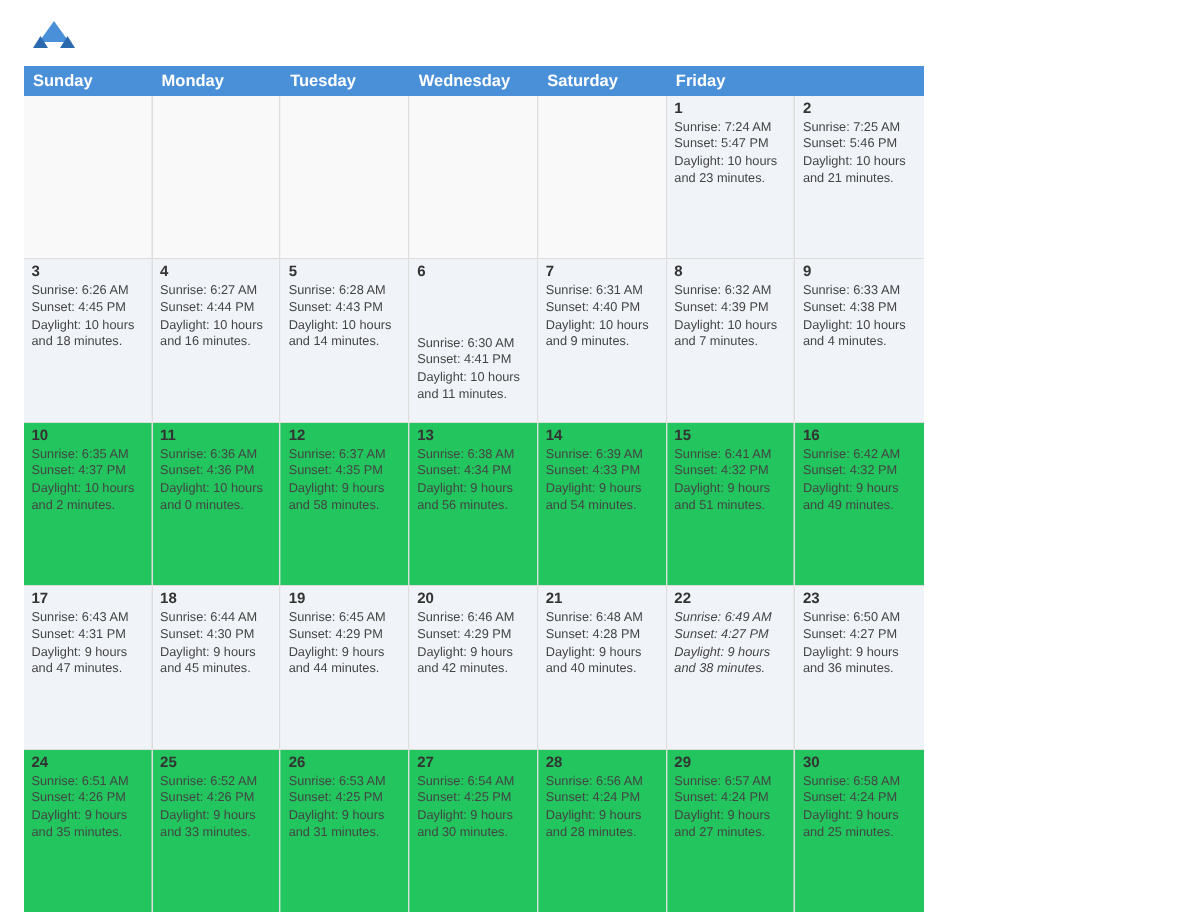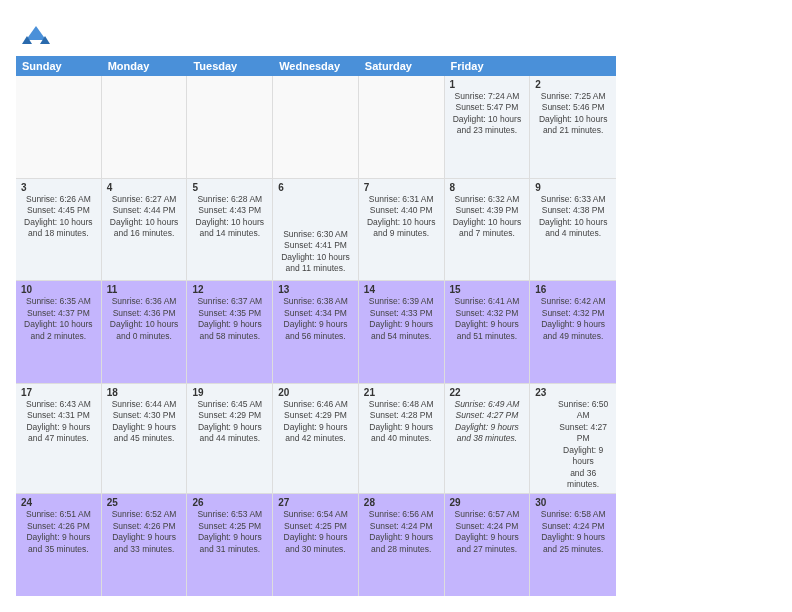--- a/index.html
+++ b/index.html
@@ -6,21 +6,21 @@
     body {
       font-family: Arial, sans-serif;
       background: #fff;
       width: 792px;
       height: 612px;
       overflow: hidden;
     }
     .page {
       width: 632px;
       height: 612px;
-      padding: 16px 16px;
+      padding: 4px 16px;
       display: flex;
       flex-direction: column;
     }
     .header {
       display: flex;
       justify-content: space-between;
       align-items: flex-start;
       margin-bottom: 8px;
     }
     .logo {
@@ -91,21 +91,21 @@
       border-bottom: 1px solid #ddd;
     }
     .cal-row:last-child {
       border-bottom: none;
     }
     .cal-cell {
       border-right: 1px solid #ddd;
       padding: 3px 5px;
       font-size: 9px;
       color: #333;
-      background: #c4b5fd;
+      background: #22c55e;
       vertical-align: top;
       min-height: 0;
     }
     .cal-cell:last-child {
       border-right: none;
     }
     .cal-cell.empty {
       background: #f9f9f9;
     }
     .cal-cell.shaded {
@@ -115,21 +115,20 @@
       font-size: 10px;
       font-weight: bold;
       color: #333;
       display: block;
       margin-bottom: 1px;
     }
     .day-info {
       font-size: 8.5px;
       color: #444;
       line-height: 1.35;
-      text-align: center;
     }
   </style>
 </head>
 <body>
 
 <div class="page">
   <div class="header">
     <div class="logo">
       <div class="logo-text">
         <span class="logo-general"></span>
@@ -318,21 +317,21 @@
           </div>
           <div class="cal-cell shaded">
             <span class="day-num">22</span>
             <div class="day-info" style="white-space: pre-line; font-style: italic;">Sunrise: 6:49 AM
 Sunset: 4:27 PM
 Daylight: 9 hours
 and 38 minutes.</div>
           </div>
           <div class="cal-cell shaded">
             <span class="day-num">23</span>
-            <div class="day-info" style="white-space: pre-line; margin-left: 20px;">Sunrise: 6:50 AM
+            <div class="day-info" style="white-space: pre-line;">Sunrise: 6:50 AM
 Sunset: 4:27 PM
 Daylight: 9 hours
 and 36 minutes.</div>
           </div>
         </div>
         <div class="cal-row">
           <div class="cal-cell">
             <span class="day-num">24</span>
             <div class="day-info" style="white-space: pre-line;">Sunrise: 6:51 AM
 Sunset: 4:26 PM

